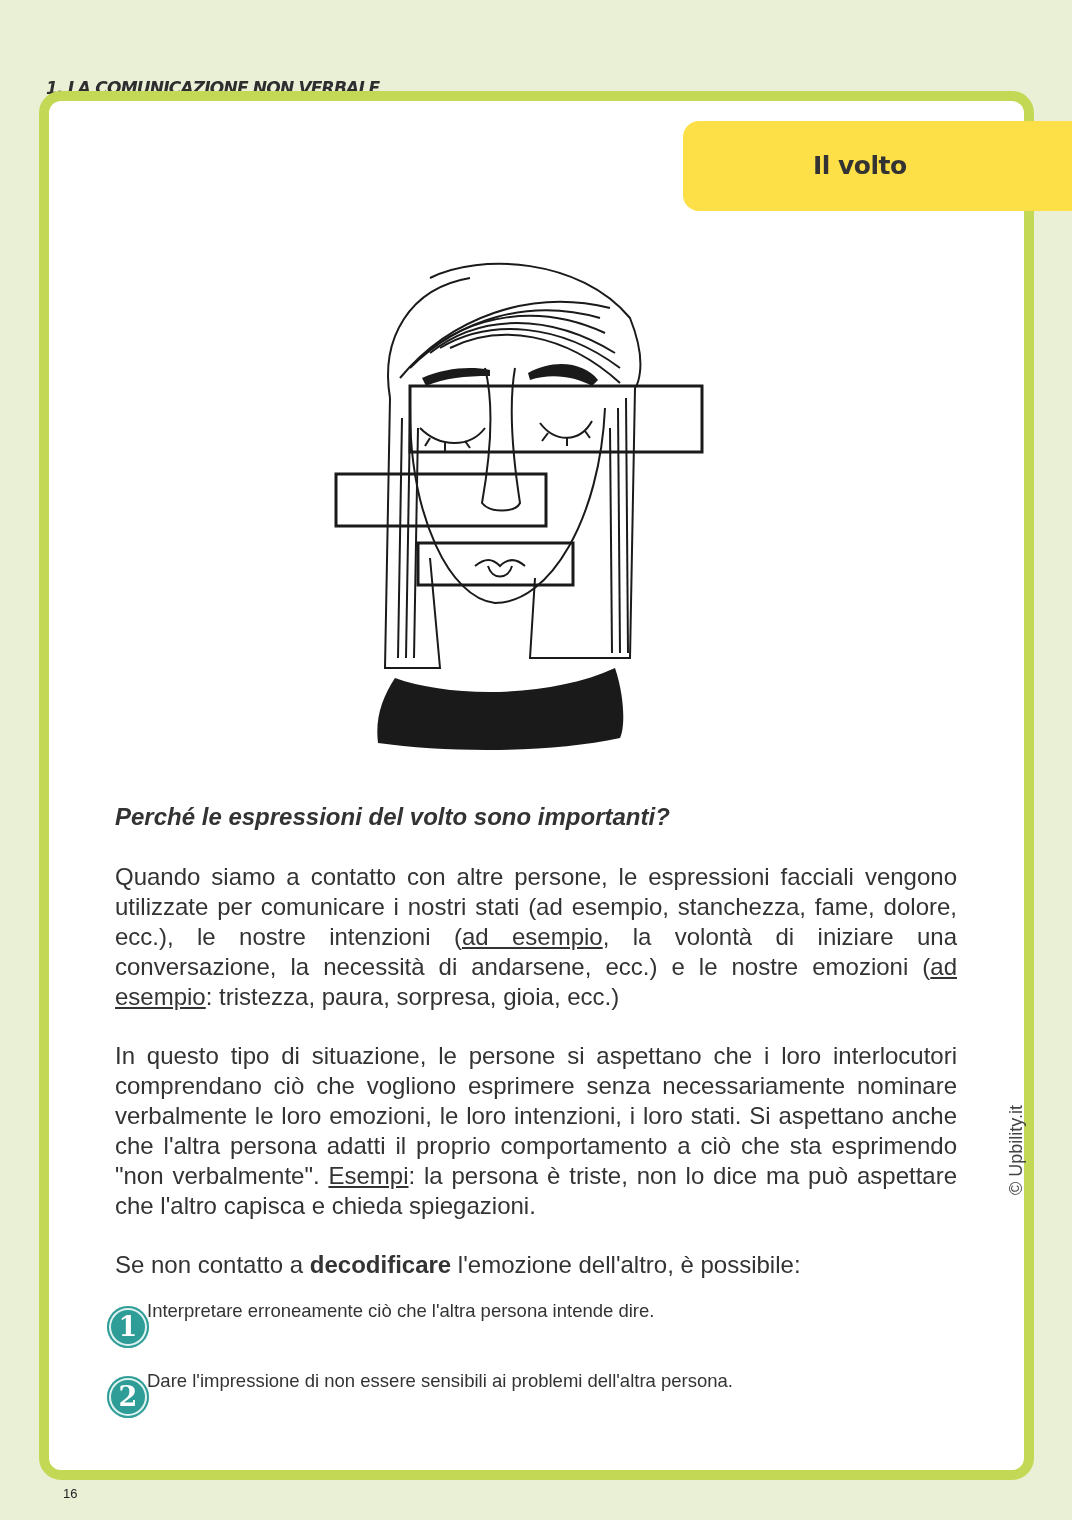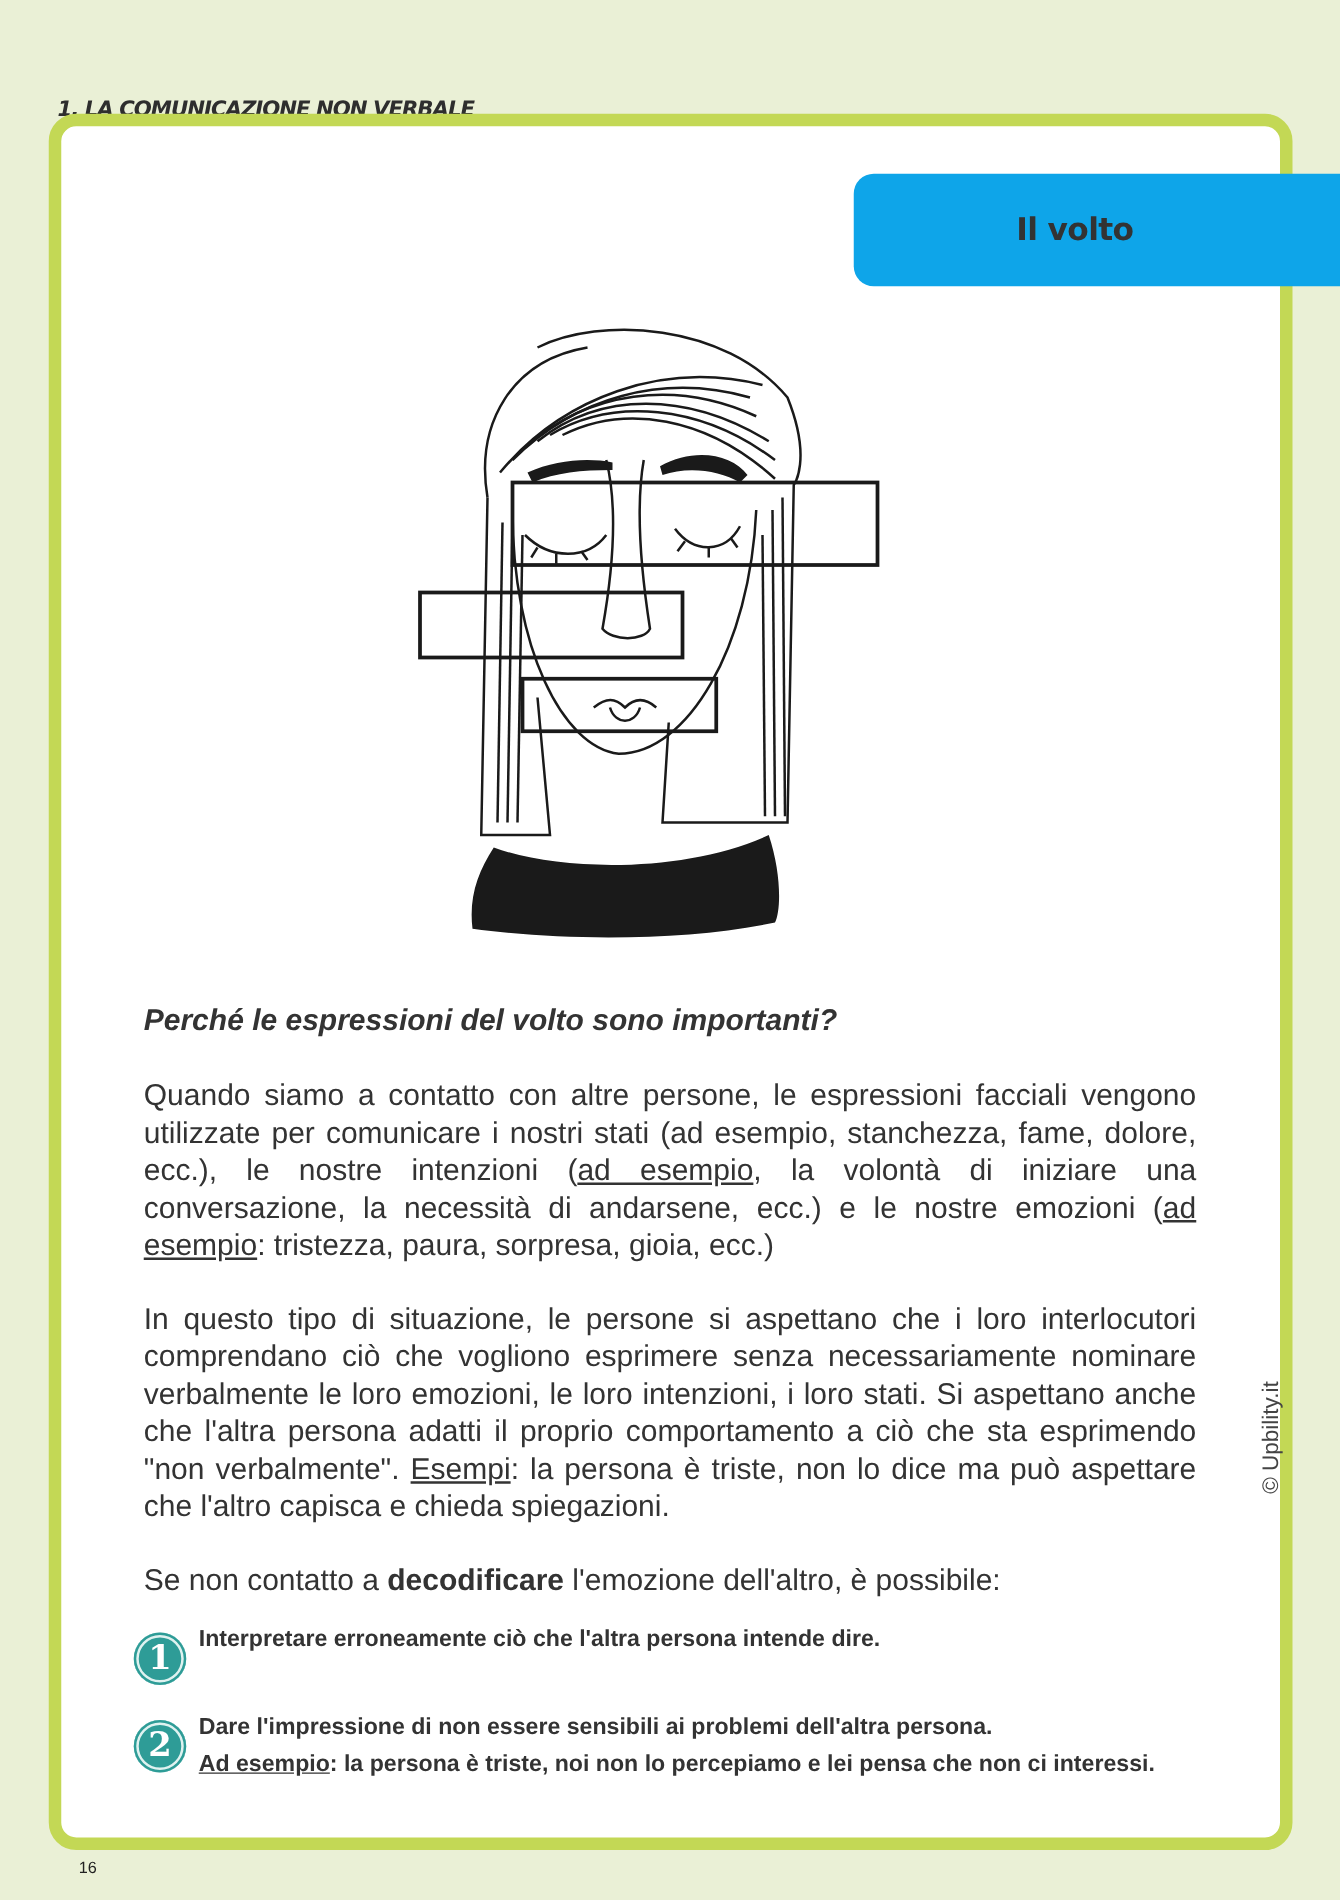--- a/index.html
+++ b/index.html
@@ -14,21 +14,21 @@
     font-family:"DejaVu Sans", sans-serif;
     font-weight:bold; font-style:italic;
     font-size:17px; letter-spacing:-0.8px; color:#2e2e2e;margin-top:20px;
   }
   .frame {
     position:absolute; left:39px; top:91px; width:975px; height:1369px;
     border:10px solid #c3d855; border-radius:22px; background:#fff;
   }
   .title-tab {
     position:absolute; left:683px; top:121px; width:389px; height:90px;
-    background:#0ea5e9; border-radius:16px 0 0 16px;margin-top:18px;
+    background:#fde047; border-radius:16px 0 0 16px;
   }
   .title-tab span {
     position:absolute; left:130px; top:30px;
     font-family:"DejaVu Sans", sans-serif; font-weight:bold;
     font-size:25px; color:#333; letter-spacing:-0.5px;
   }
   .illustration { position:absolute; left:330px; top:258px; width:380px; height:500px; }
   .text-block {
     position:absolute; left:115px; width:842px;
     font-size:24px; line-height:30px; color:#333; text-align:justify;
@@ -38,21 +38,21 @@
   .p2 { top:1041px; }
   .p3 { top:1250px; text-align:left; }
   u { text-decoration:underline; }
   .list-item { position:absolute; left:107px; width:900px; }
   .badge {
     position:absolute; left:0; width:42px; height:42px; border-radius:50%;
     background:#2e9c97; box-shadow:inset 0 0 0 2px #2e9c97, inset 0 0 0 4px #dff2f0;
     color:#fff; font-family:"DejaVu Serif", serif; font-weight:bold; font-size:27px;
     text-align:center; line-height:42px;
   }
-  .item-text { position:absolute; left:52px; font-size:18.5px; line-height:30px; color:#333; white-space:nowrap;font-weight:bold; }
+  .item-text { position:absolute; left:40px; font-size:18.5px; line-height:30px; color:#333; white-space:nowrap; }
   .li1 { top:1296px; } .li1 .badge { top:10px; }
   .li2 { top:1366px; } .li2 .badge { top:10px; }
   .copyright {
     position:absolute; left:1006px; top:1195px;
     transform:rotate(-90deg); transform-origin:0 0;
     font-size:18px; color:#444; white-space:nowrap;
   }
   .page-num { position:absolute; left:63px; top:1486px; font-size:13px; color:#222; }
 </style>
 </head>
@@ -131,19 +131,18 @@
   <div class="badge">1</div>
   <div class="item-text">
     <div>Interpretare erroneamente ciò che l'altra persona intende dire.</div>
   </div>
 </div>
 
 <div class="list-item li2">
   <div class="badge">2</div>
   <div class="item-text">
     <div>Dare l'impressione di non essere sensibili ai problemi dell'altra persona.</div>
-    <div><u>Ad esempio</u><span>: la persona è triste, noi non lo percepiamo e lei pensa che non ci interessi.</span></div>
   </div>
 </div>
 
 <div class="copyright">© Upbility.it</div>
 
 <div class="page-num">16</div>
 
 </body></html>

